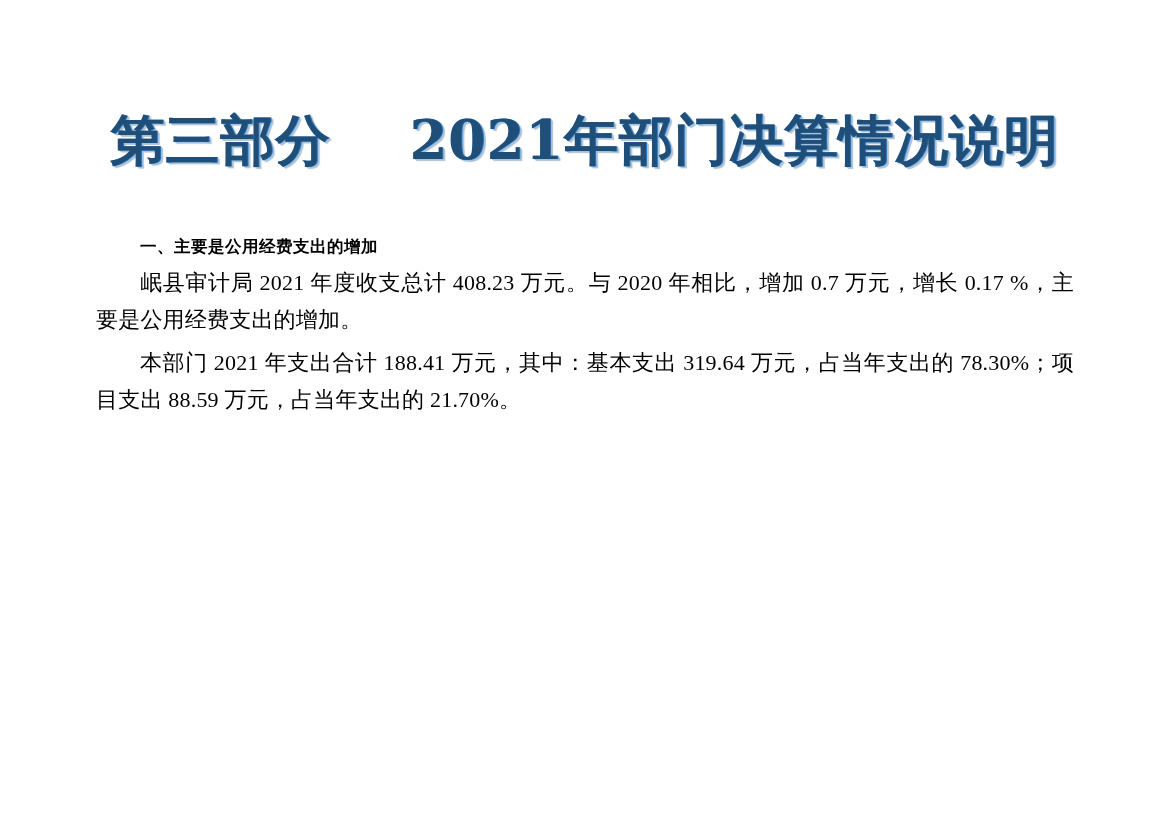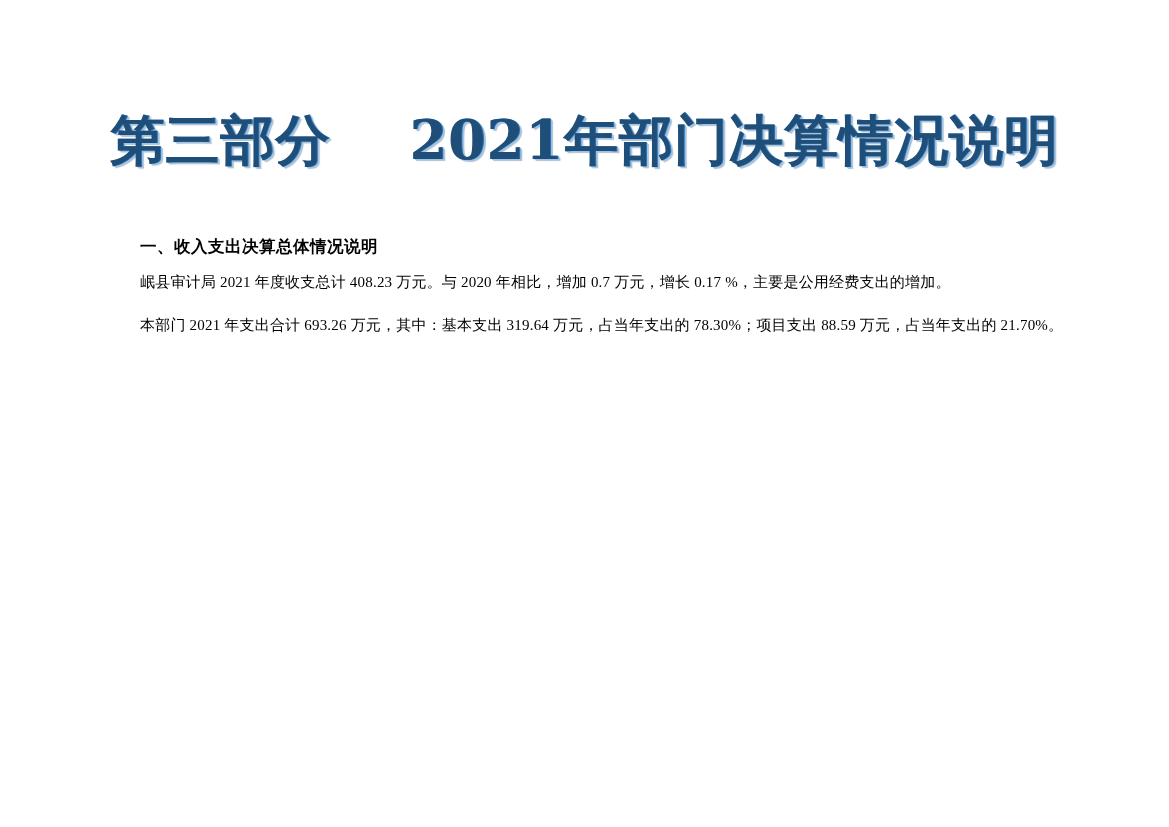--- a/index.html
+++ b/index.html
@@ -51,43 +51,43 @@
     font-family: "DejaVu Sans", "Liberation Sans", sans-serif;
     font-weight: bold;
     font-size: 16.5px;
     line-height: 30px;
     margin: 0 0 2px 44px;
     color: #000000;
     letter-spacing: 0.5px;
   }
   .para {
     font-family: "Liberation Serif", "DejaVu Serif", serif;
-    font-size: 15px;
+    font-size: 22px;
     line-height: 37px;
     margin: 0 0 6px 0;
     text-align: justify;
     text-justify: inter-ideograph;
     text-indent: 44px;
     letter-spacing: 0.2px;
   }
   .blk { margin-bottom: 4px; }
 </style>
 </head>
 <body>
 
 <div class="page">
 
   <div class="doc-title">第三部分    2021年部门决算情况说明</div>
 
   <div class="content">
 
     <div class="blk">
-      <div class="sec-heading">一、收入支出决算总体情况说明</div>
+      <div class="sec-heading">一、主要是公用经费支出的增加</div>
       <p class="para">岷县审计局 2021 年度收支总计 408.23 万元。与 2020 年相比，增加 0.7 万元，增长 0.17 %，主要是公用经费支出的增加。</p>
     </div>
 
 
     <div class="blk">
-      <p class="para">本部门 2021 年支出合计 693.26 万元，其中：基本支出 319.64 万元，占当年支出的 78.30%；项目支出 88.59 万元，占当年支出的 21.70%。</p>
+      <p class="para">本部门 2021 年支出合计 188.41 万元，其中：基本支出 319.64 万元，占当年支出的 78.30%；项目支出 88.59 万元，占当年支出的 21.70%。</p>
     </div>
 
   </div>
 </div>
 
 </body></html>

